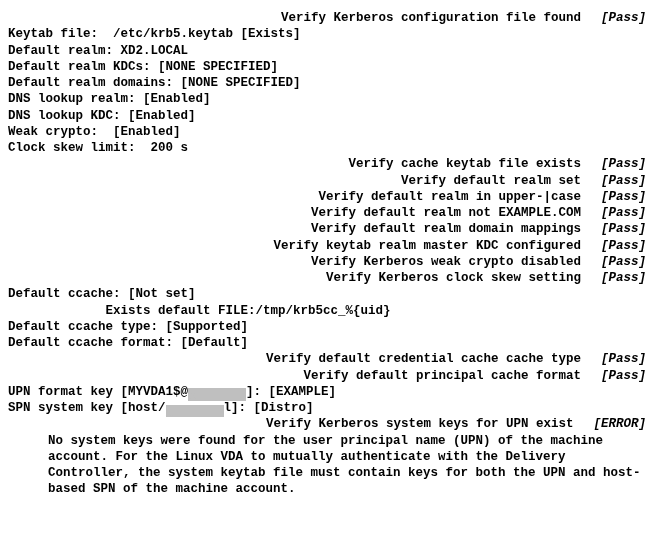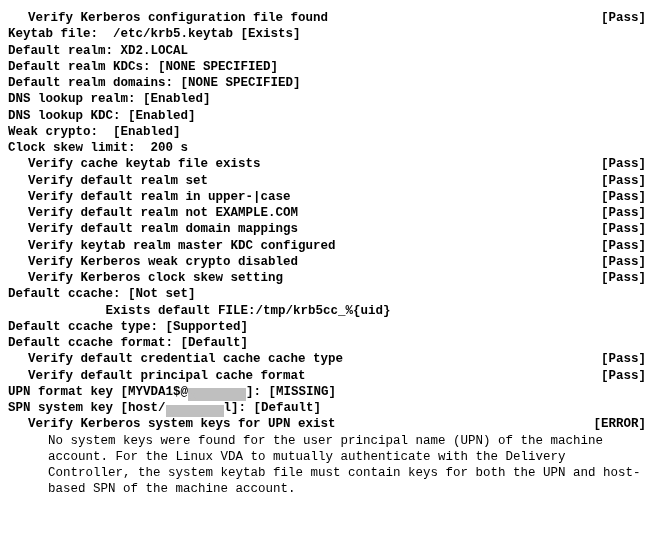--- a/index.html
+++ b/index.html
@@ -19,29 +19,32 @@
     align-items: baseline;
     white-space: pre;
   }
   .left {
     flex: 1;
     white-space: pre;
   }
   .status {
     flex: 0 0 auto;
     font-weight: bold;
-    margin-left: 26px;
+    margin-left: 20px;
+    font-style: italic;
   }
   .bold { font-weight: bold; }
   .indent1 {
     padding-left: 20px;
+    text-align: right;
   }
   .indent2 {
     padding-left: 40px;
     white-space: pre-wrap;
+    font-weight: bold;
   }
   .plain {
     white-space: pre;
     font-weight: bold;
   }
   .redact {
     display: inline-block;
     background: #bfbfbf;
     color: #bfbfbf;
     height: 1em;
@@ -108,20 +111,20 @@
 
 <div class="row">
   <span class="left indent1 bold">Verify default credential cache cache type</span>
   <span class="status">[Pass]</span>
 </div>
 <div class="row">
   <span class="left indent1 bold">Verify default principal cache format</span>
   <span class="status">[Pass]</span>
 </div>
 
-<div class="plain"><span>UPN format key [MYVDA1$@</span><span class="redact w1">x</span><span>]: [MISSING]</span></div>
-<div class="plain"><span>SPN system key [host/</span><span class="redact w2">x</span><span>l]: [Default]</span></div>
+<div class="plain"><span>UPN format key [MYVDA1$@</span><span class="redact w1">x</span><span>]: [EXAMPLE]</span></div>
+<div class="plain"><span>SPN system key [host/</span><span class="redact w2">x</span><span>l]: [Distro]</span></div>
 
 <div class="row">
   <span class="left indent1 bold">Verify Kerberos system keys for UPN exist</span>
   <span class="status">[ERROR]</span>
 </div>
 <div class="indent2">No system keys were found for the user principal name (UPN) of the machine account. For the Linux VDA to mutually authenticate with the Delivery Controller, the system keytab file must contain keys for both the UPN and host-based SPN of the machine account.</div>
 
 </body></html>

